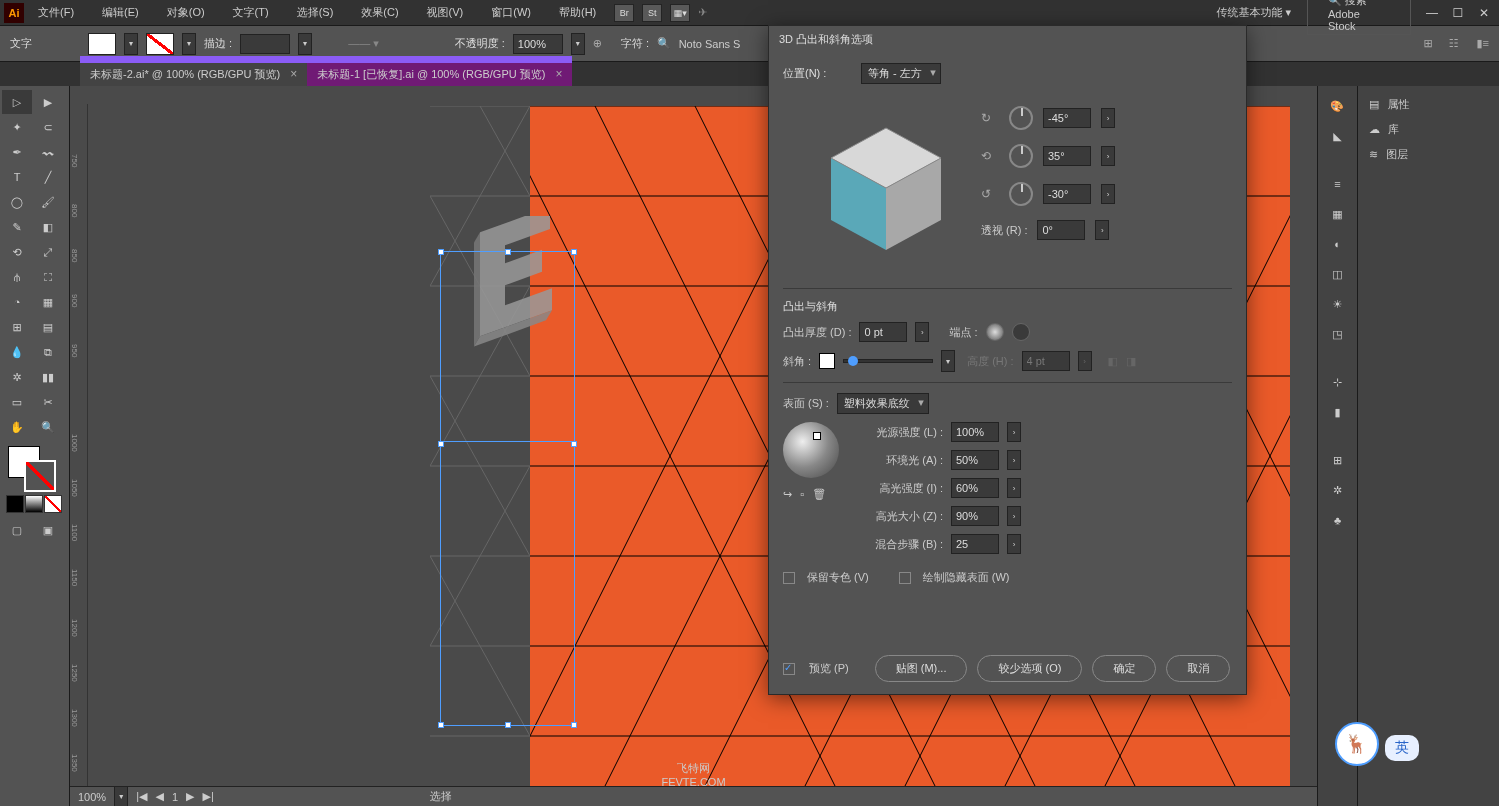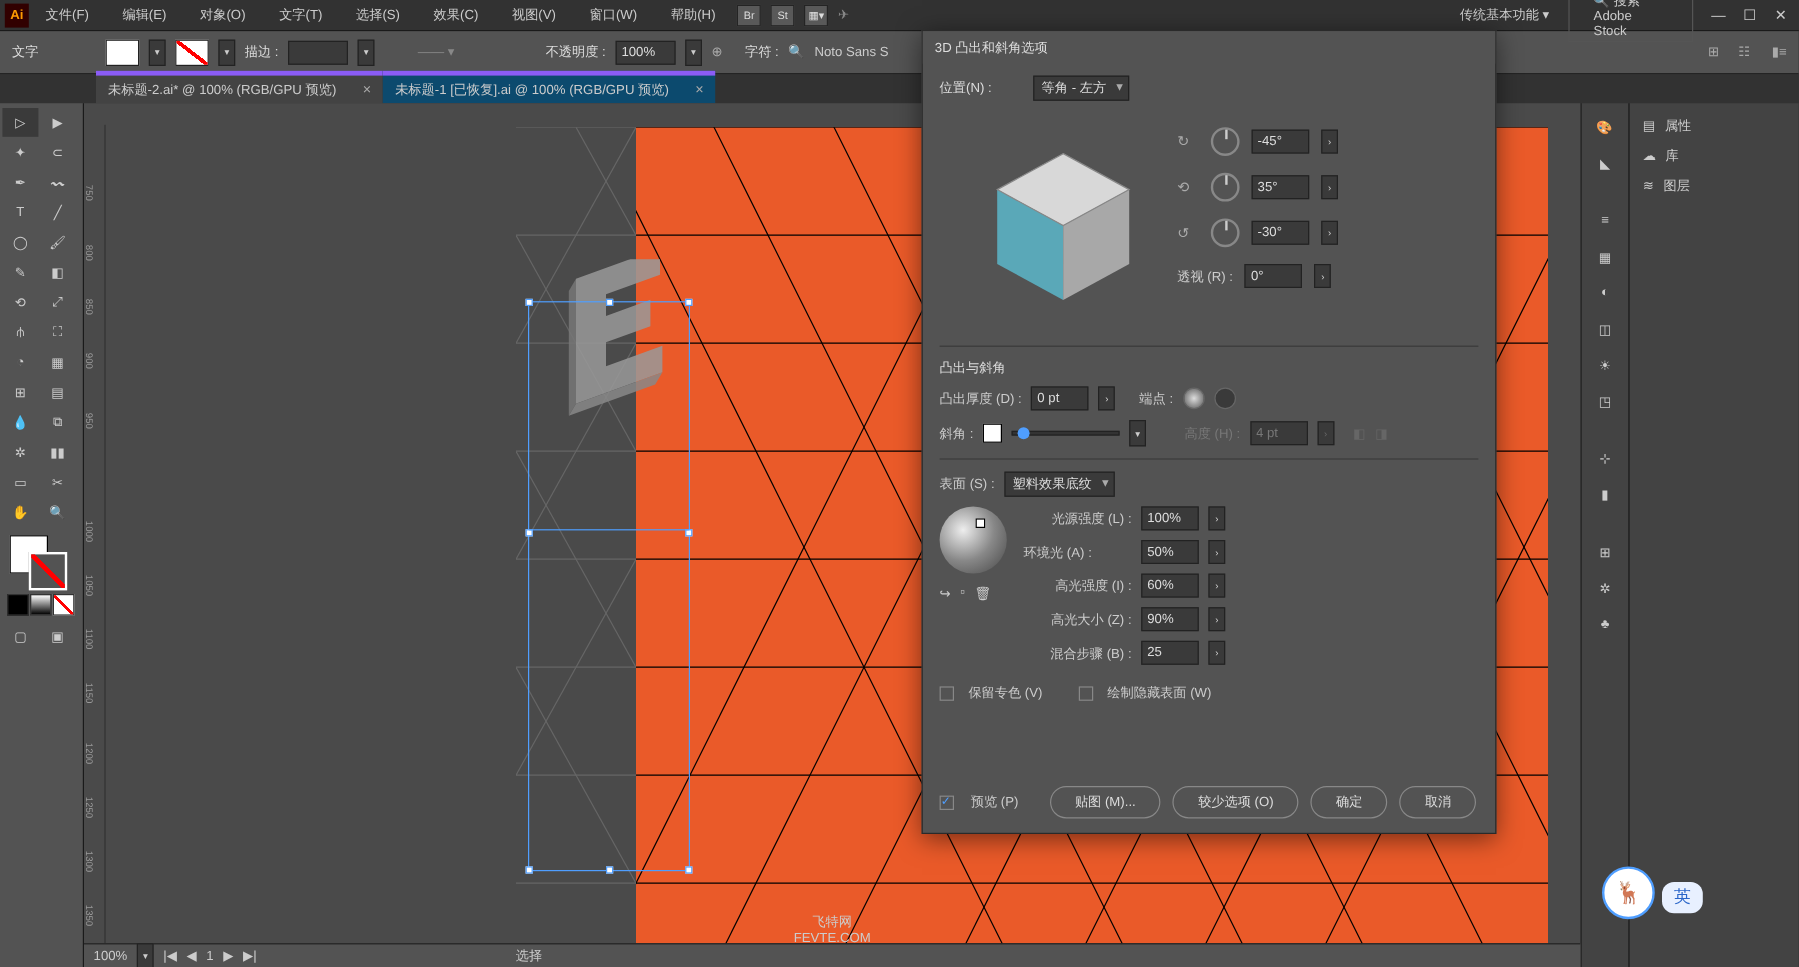--- a/index.html
+++ b/index.html
@@ -17,22 +17,22 @@
 .win-btn{width:22px;height:16px;display:flex;align-items:center;justify-content:center;font-size:12px}
 .control-bar{height:36px;background:#535353;display:flex;align-items:center;padding:0 10px;gap:8px;border-bottom:1px solid #1a1a1a}
 .cb-label{color:#ddd}
 .swatch{width:28px;height:22px;border:1px solid #222;display:inline-block;position:relative}
 .swatch.white{background:#fff}
 .swatch.none{background:#fff;position:relative}
 .swatch.none::after{content:"";position:absolute;left:0;top:0;right:0;bottom:0;background:linear-gradient(to top right,transparent 45%,red 45%,red 55%,transparent 55%)}
 .dd-arrow{width:14px;height:22px;background:#3a3a3a;border:1px solid #222;display:inline-flex;align-items:center;justify-content:center;font-size:8px}
 .num-input{width:50px;height:20px;background:#3a3a3a;border:1px solid #222;color:#ddd;padding:0 4px}
 .tabs{height:24px;background:#323232;display:flex;align-items:flex-end;padding-left:80px}
-.tab{padding:4px 10px;background:#434343;color:#ccc;border-top:4px solid #8b5cf6;display:flex;align-items:flex-start;gap:22px;cursor:pointer}
-.tab.inactive{color:#888;background:#0c4a6e}
+.tab{padding:4px 10px;background:#434343;color:#ccc;border-top:7px solid #8b5cf6;display:flex;align-items:flex-start;gap:10px;cursor:pointer}
+.tab.inactive{color:#888;background:#701a75}
 .tab-close{color:#aaa;font-size:12px}
 .main{display:flex;height:722px}
 .toolbox{width:70px;background:#535353;border-right:1px solid #1a1a1a;padding:4px 2px;display:flex;flex-direction:column;gap:1px}
 .tool-row{display:flex;gap:1px}
 .tool{width:30px;height:24px;display:flex;align-items:center;justify-content:center;cursor:pointer;position:relative}
 .tool.active{background:#3a3a3a}
 .fill-stroke{margin-top:6px;position:relative;width:50px;height:46px;margin-left:6px}
 .fs-fill{position:absolute;width:32px;height:32px;background:#fff;border:1px solid #000;left:0;top:0}
 .fs-stroke{position:absolute;width:32px;height:32px;background:#535353;border:2px solid #fff;left:16px;top:14px}
 .fs-stroke::after{content:"";position:absolute;left:0;top:0;right:0;bottom:0;background:linear-gradient(to top right,transparent 45%,red 45%,red 55%,transparent 55%)}
@@ -412,21 +412,21 @@
       <span class="cap-btn" style="background:radial-gradient(#ddd,#555)"></span>
       <span class="cap-btn"></span>
     </div>
     <div class="dlg-row">
       <span>斜角 :</span>
       <span style="width:16px;height:16px;background:#fff;border:1px solid #000"></span>
       <div class="slider-track">
           <div class="slider-thumb"></div>
         </div>
       <span class="dd-arrow">▾</span>
-      <span style="margin-left:24px;color:#777">高度 (H) :</span>
+      <span style="margin-left:4px;color:#777">高度 (H) :</span>
       <input class="angle-input" style="color: rgb(119, 119, 119);" disabled="" value="4 pt">
         <span class="arrow-btn" style="color:#666">›</span>
       <span style="margin-left:8px;color:#666">◧</span>
       <span style="color:#666">◨</span>
     </div>
     <hr class="sep">
     <div class="dlg-row">
       <span>表面 (S) :</span>
       <span class="dlg-select">塑料效果底纹</span>
     </div>
@@ -441,21 +441,21 @@
           <span>🗑</span>
         </div>
       </div>
       <div style="flex:1">
         <div class="dlg-row">
             <span style="min-width:90px;text-align:right">光源强度 (L) :</span>
             <input class="angle-input" value="100%" style="">
             <span class="arrow-btn">›</span>
           </div>
         <div class="dlg-row">
-            <span style="min-width:90px;text-align:left">环境光 (A) :</span>
+            <span style="min-width:90px;text-align:right">环境光 (A) :</span>
             <input class="angle-input" value="50%" style="">
             <span class="arrow-btn">›</span>
           </div>
         <div class="dlg-row">
             <span style="min-width:90px;text-align:right">高光强度 (I) :</span>
             <input class="angle-input" value="60%" style="">
             <span class="arrow-btn">›</span>
           </div>
         <div class="dlg-row">
             <span style="min-width:90px;text-align:right">高光大小 (Z) :</span>

